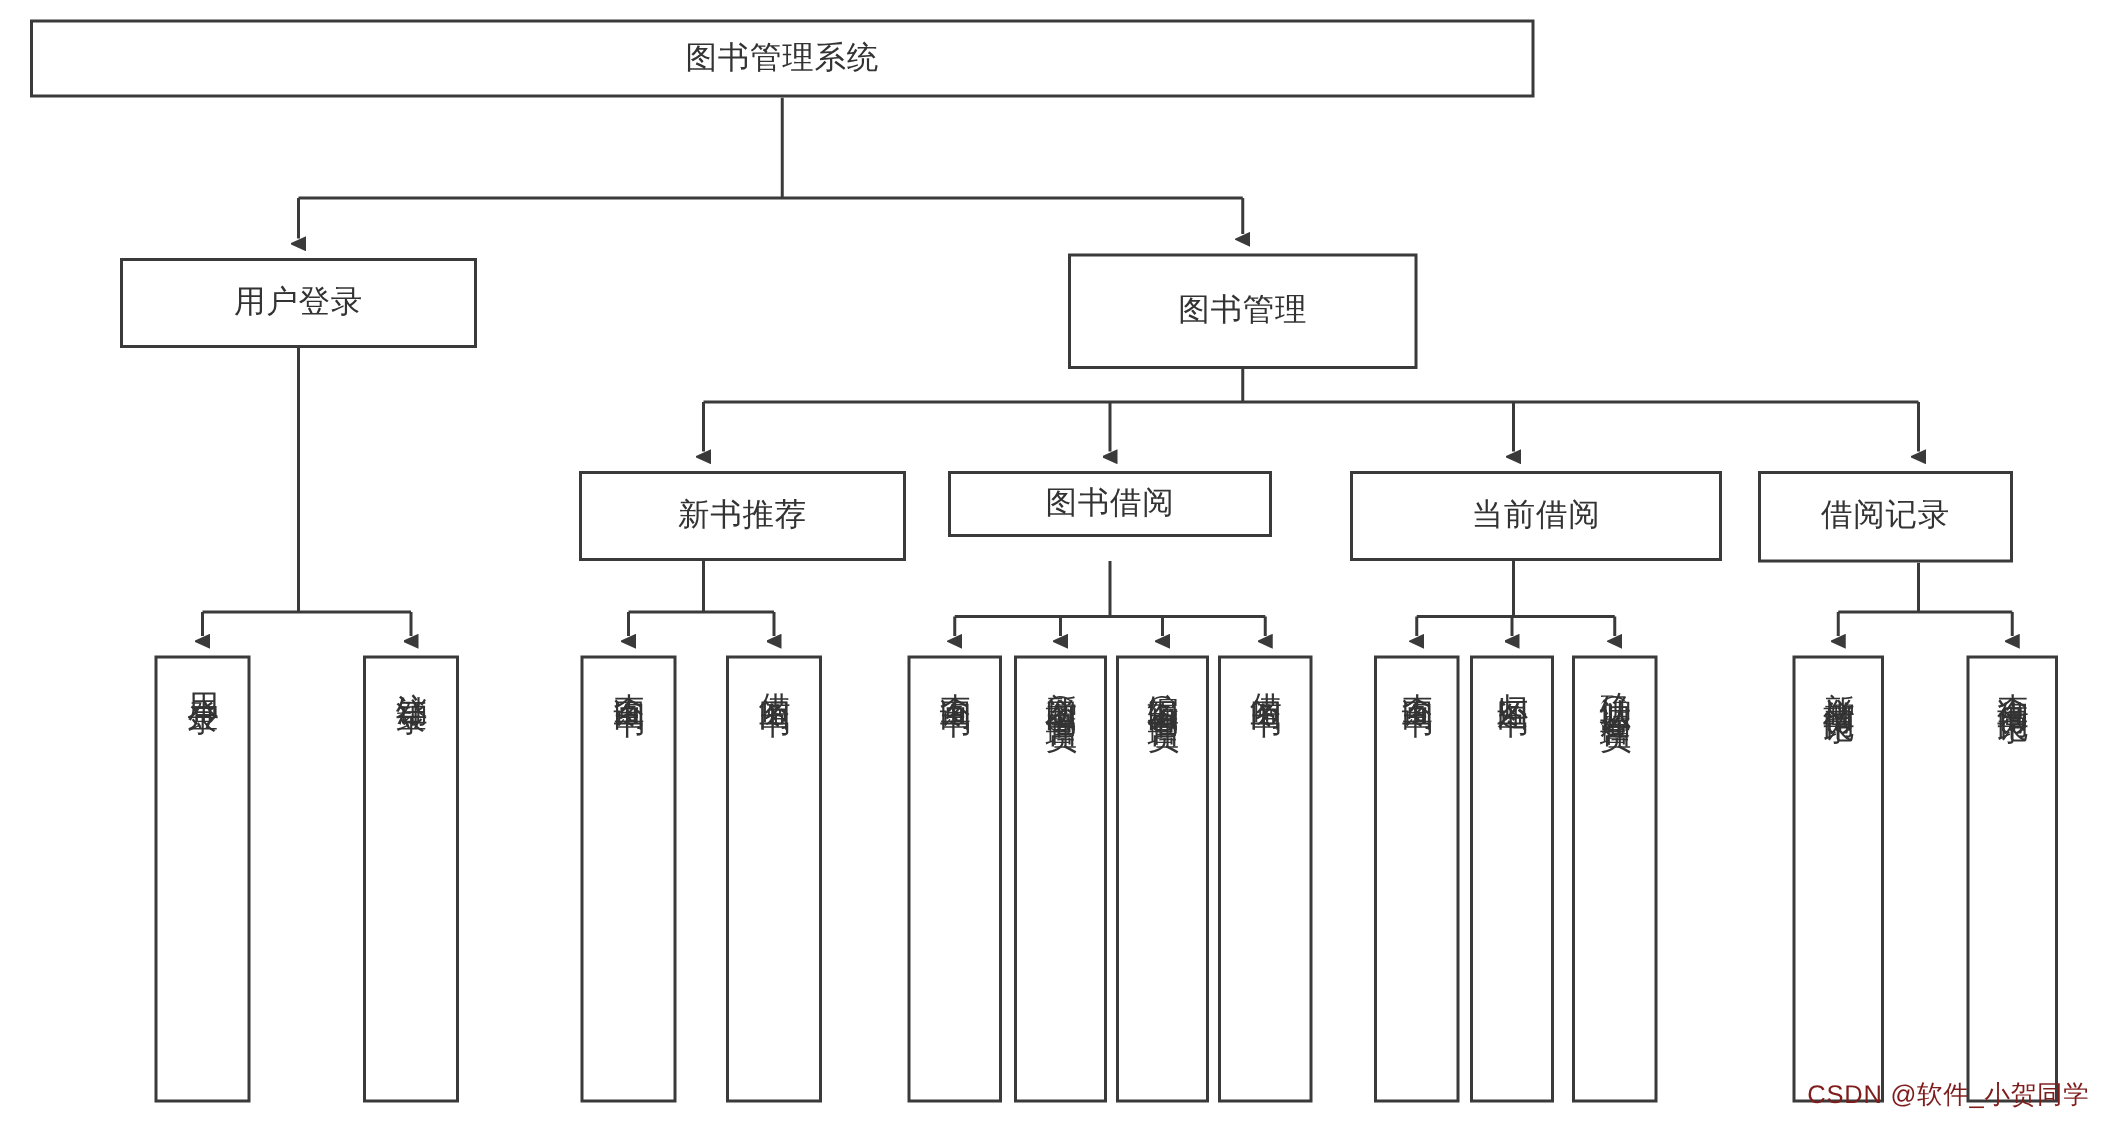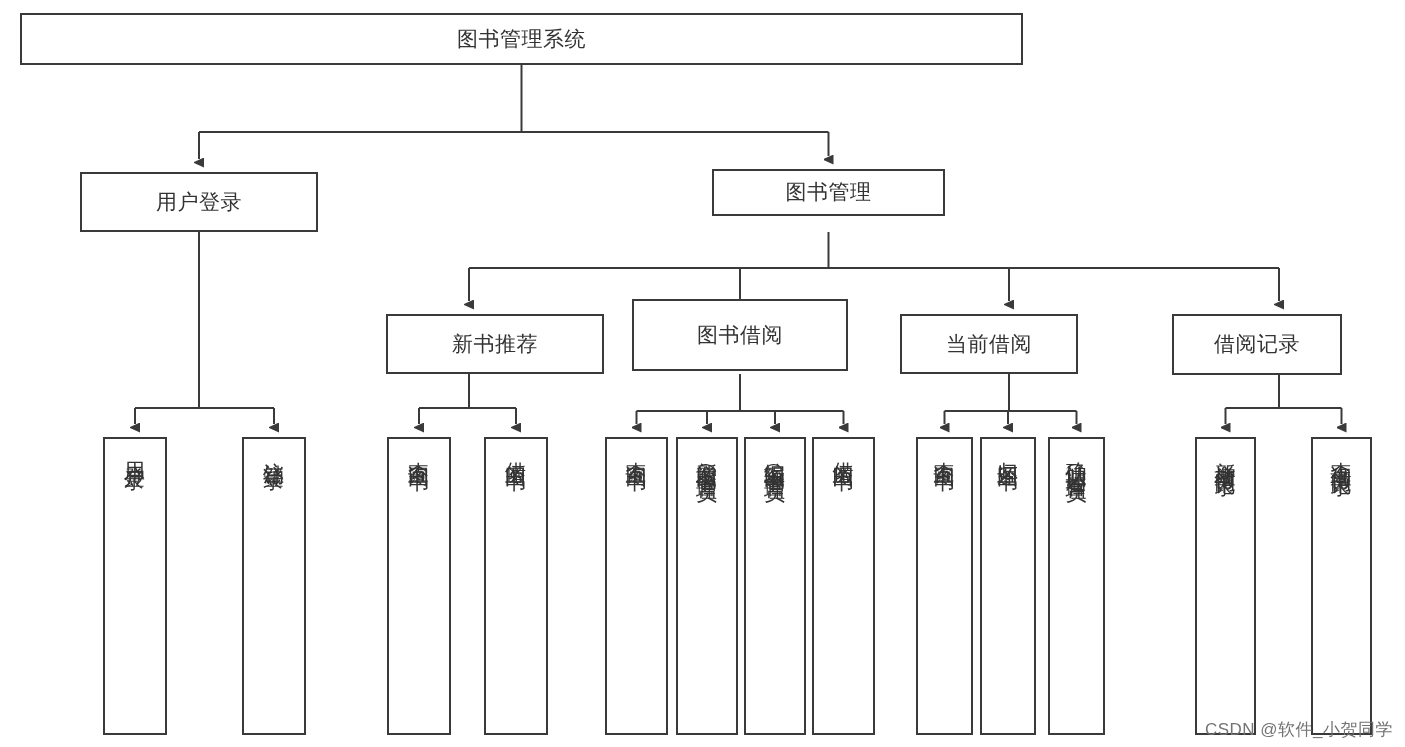--- a/index.html
+++ b/index.html
@@ -62,21 +62,21 @@
     left: 20px;
     top: 13px;
     width: 1003px;
     height: 52px;
   }
   #watermark {
     position: absolute;
     right: 12px;
     bottom: 6px;
     font-size: 17px;
-    color: #737373;
+    color: #7f1d1d;
     letter-spacing: 0.5px;
     white-space: nowrap;
     z-index: 5;
   }
 </style>
 </head>
 <body>
 
 <div id="diagram-root">
 
@@ -124,30 +124,30 @@
   </svg>
 
   <div class="node horizontal" id="root-node">
     <span class="node-label">图书管理系统</span>
   </div>
 
   <div id="nodes-layer">
       <div class="node horizontal" style="left: 80px; top: 172px; width: 238px; height: 60px;">
         <span class="node-label">用户登录</span>
       </div>
-      <div class="node horizontal" style="left: 712px; top: 169px; width: 233px; height: 47px;">
+      <div class="node horizontal" style="left: 712px; top: 169px; width: 233px; height: 77px;">
         <span class="node-label">图书管理</span>
       </div>
       <div class="node horizontal" style="left: 360px; top: 314px; width: 218px; height: 60px; margin-left: 26px;">
         <span class="node-label">新书推荐</span>
       </div>
-      <div class="node horizontal" style="left: 632px; top: 299px; width: 216px; height: 72px;">
+      <div class="node horizontal" style="left: 632px; top: 314px; width: 216px; height: 44px;">
         <span class="node-label">图书借阅</span>
       </div>
-      <div class="node horizontal" style="left: 900px; top: 314px; width: 178px; height: 60px;">
+      <div class="node horizontal" style="left: 900px; top: 314px; width: 248px; height: 60px;">
         <span class="node-label">当前借阅</span>
       </div>
       <div class="node horizontal" style="left: 1172px; top: 314px; width: 170px; height: 61px;">
         <span class="node-label">借阅记录</span>
       </div>
       <div class="node vertical" style="left: 103px; top: 437px; width: 64px; height: 298px;">
         <span class="node-label">用户登录</span>
       </div>
       <div class="node vertical" style="left: 242px; top: 437px; width: 64px; height: 298px;">
         <span class="node-label">注销登录</span>

